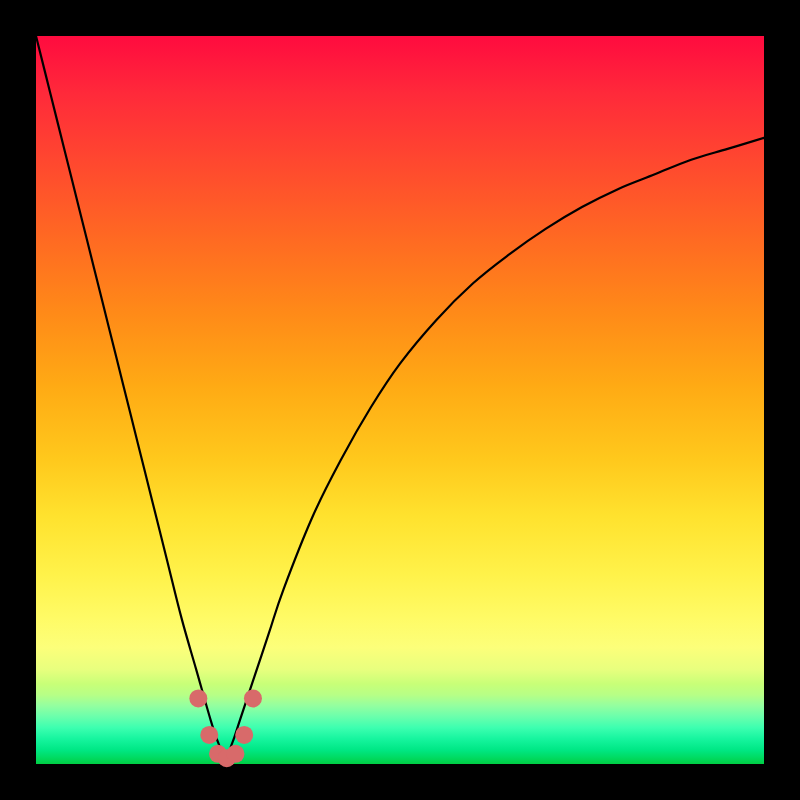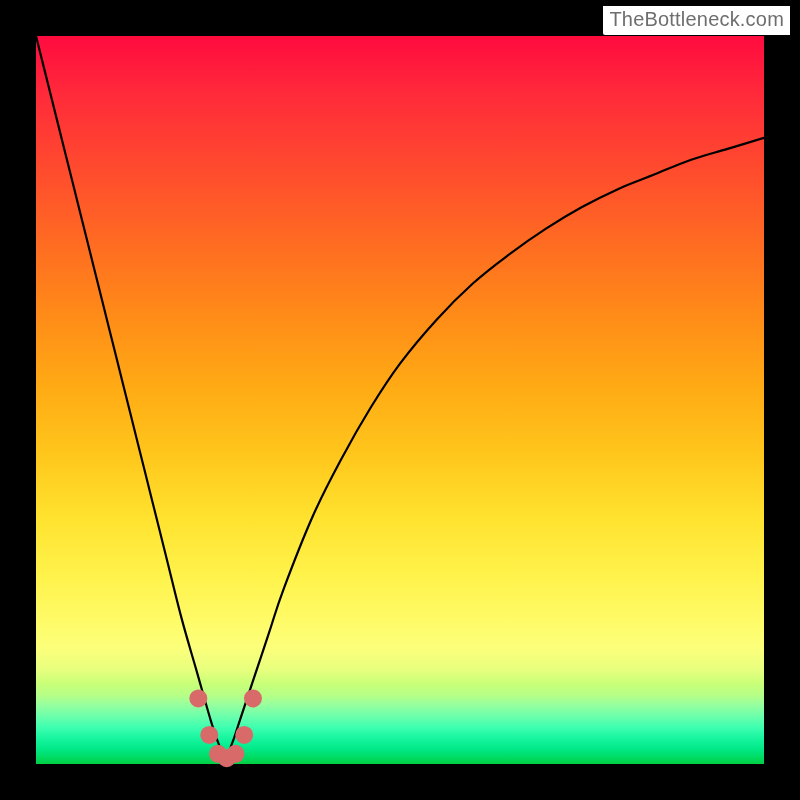--- a/index.html
+++ b/index.html
@@ -93,14 +93,13 @@
           <circle cx="162.344" cy="662.48" r="9" class="dot"></circle>
           <circle cx="173.264" cy="698.88" r="9" class="dot"></circle>
           <circle cx="182" cy="717.808" r="9" class="dot"></circle>
           <circle cx="190.73600000000002" cy="722.176" r="9" class="dot"></circle>
           <circle cx="199.47199999999998" cy="717.808" r="9" class="dot"></circle>
           <circle cx="208.20800000000003" cy="698.88" r="9" class="dot"></circle>
           <circle cx="216.944" cy="662.48" r="9" class="dot"></circle>
         </g>
     </svg>
   </div>
-  <div class="watermark">TheBottleneck.com</div>
 </div>
 
 </body></html>

